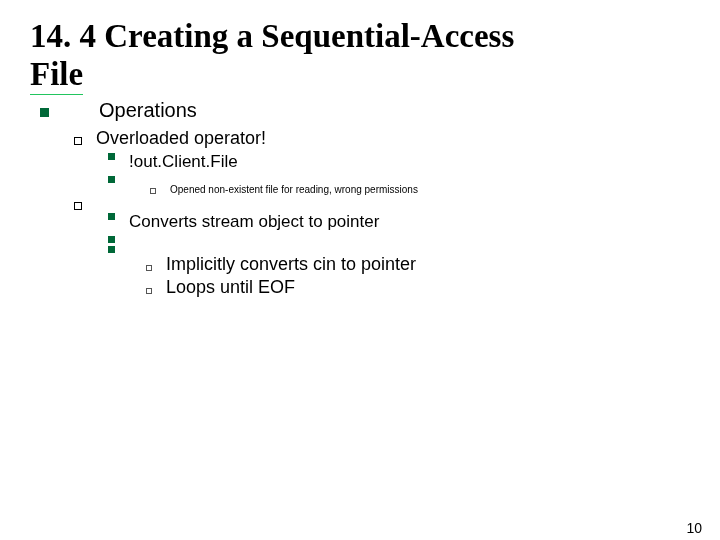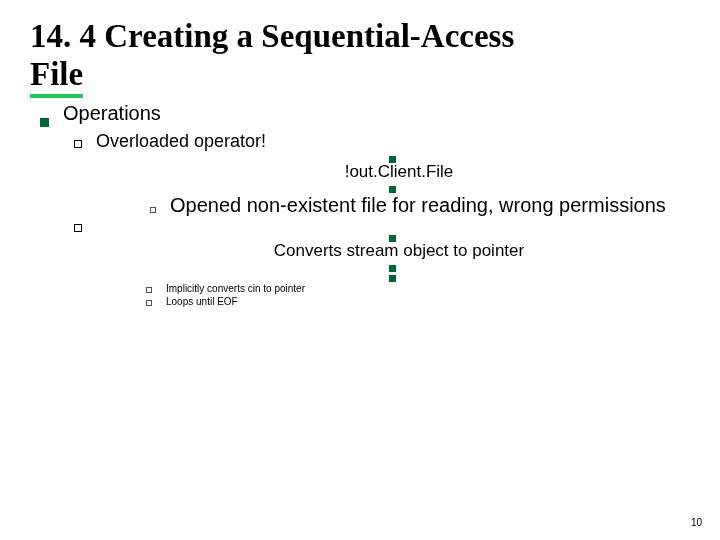--- a/index.html
+++ b/index.html
@@ -15,40 +15,40 @@
   .title {
     font-family: "Times New Roman", Times, serif;
     font-size: 33px;
     font-weight: bold;
     line-height: 1.15;
     margin-bottom: 4px;
   }
   .title-line1 { display: block; }
   .title-line2 {
     display: inline-block;
-    border-bottom: 4px solid #22c55e;
+    border-bottom: 1px solid #22c55e;
     padding-bottom: 0px;
   }
   .content {
     padding-left: 10px;
     font-size: 20px;
   }
   ul { list-style: none; }
   .lvl1 > li { margin-bottom: 4px; }
-  .lvl1 > li > .row { display: flex; align-items: flex-end; }
+  .lvl1 > li > .row { display: flex; align-items: center; gap: 36px; }
   .lvl2 { margin-left: 34px; font-size: 18px; }
   .lvl2 > li { margin-top: 6px; }
   .lvl2 > li > .row { display: flex; align-items: baseline; }
   .lvl3 { margin-left: 34px; font-size: 17px; }
   .lvl3 > li { margin-top: 3px; }
-  .lvl3 > li > .row { display: flex; align-items: center; flex-direction: column; }
-  .lvl4 { margin-left: 42px; font-size: 20px; }
+  .lvl3 > li > .row { display: flex; align-items: flex-start; }
+  .lvl4 { margin-left: 42px; font-size: 10px; }
   .lvl4 > li { margin-top: 2px; }
   .lvl4 > li > .row { display: flex; align-items: baseline; }
-  .lvl5 { margin-left: 38px; font-size: 10px; }
+  .lvl5 { margin-left: 38px; font-size: 18px; }
   .lvl5 > li { margin-top: 2px; }
   .lvl5 > li > .row { display: flex; align-items: baseline; }
   .bul-sq {
     display: inline-block;
     width: 9px; height: 9px;
     background: #006838;
     margin-right: 14px;
     flex: 0 0 auto;
     position: relative;
     top: 2px;
@@ -68,23 +68,23 @@
   }
   .bul-hollow.sm {
     width: 6px; height: 6px;
     border: 1px solid #555;
   }
   code, .mono {
     font-family: Liberation Sans, sans-serif;
   }
   .pagenum {
     position: absolute;
-    bottom: 12px;
+    bottom: 4px;
     right: 18px;
-    font-size: 10px;
+    font-size: 14px;
   }
 </style>
 </head>
 <body>
 
 <h1 class="title">
   <span class="title-line1">14. 4  Creating a Sequential-Access</span>
   <span class="title-line2">File</span>
 </h1>
 

